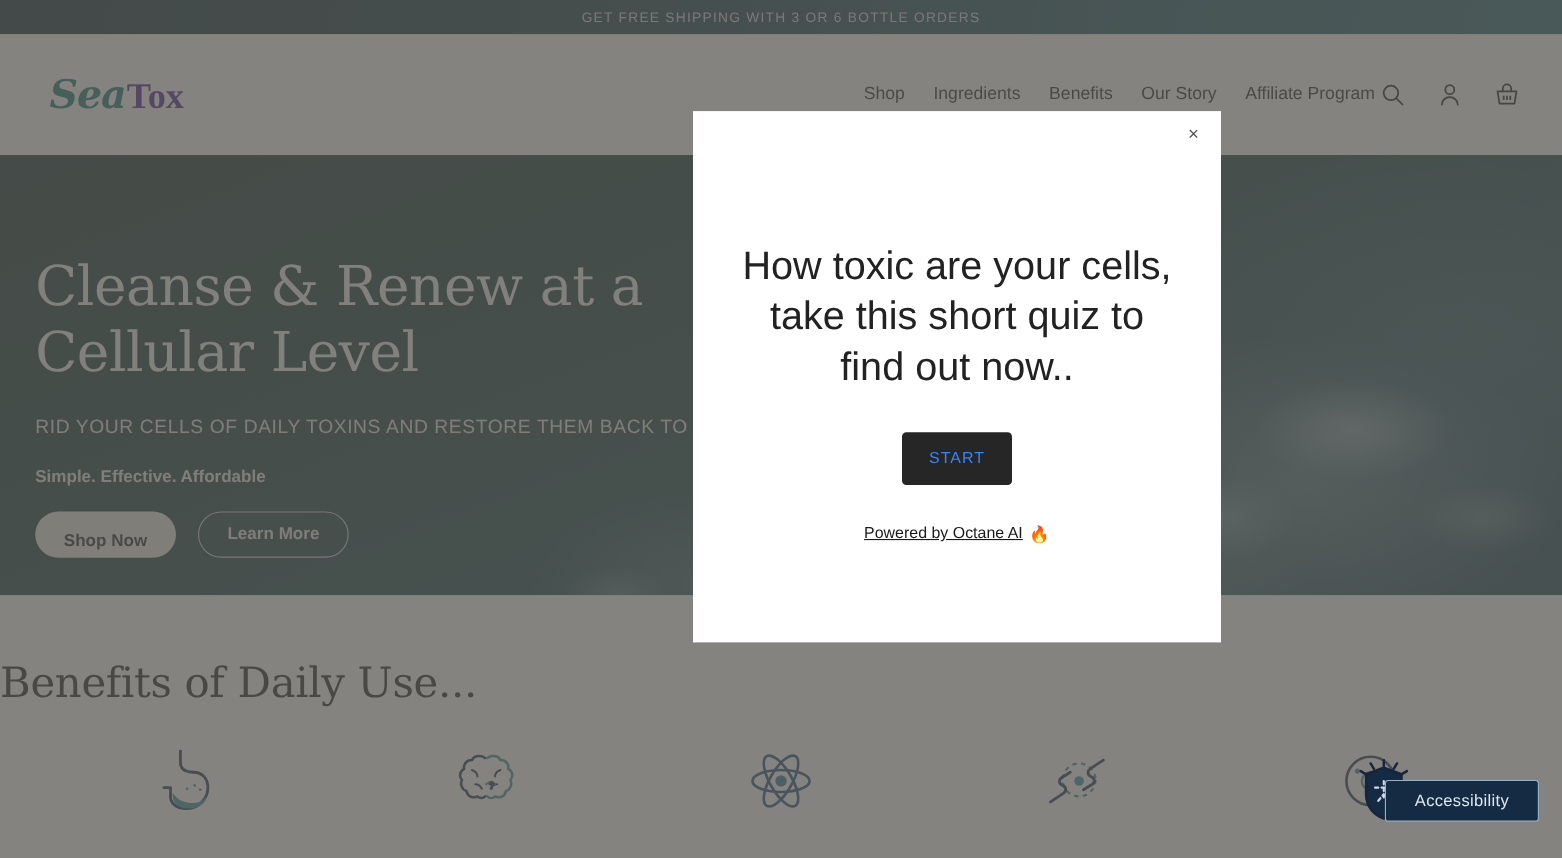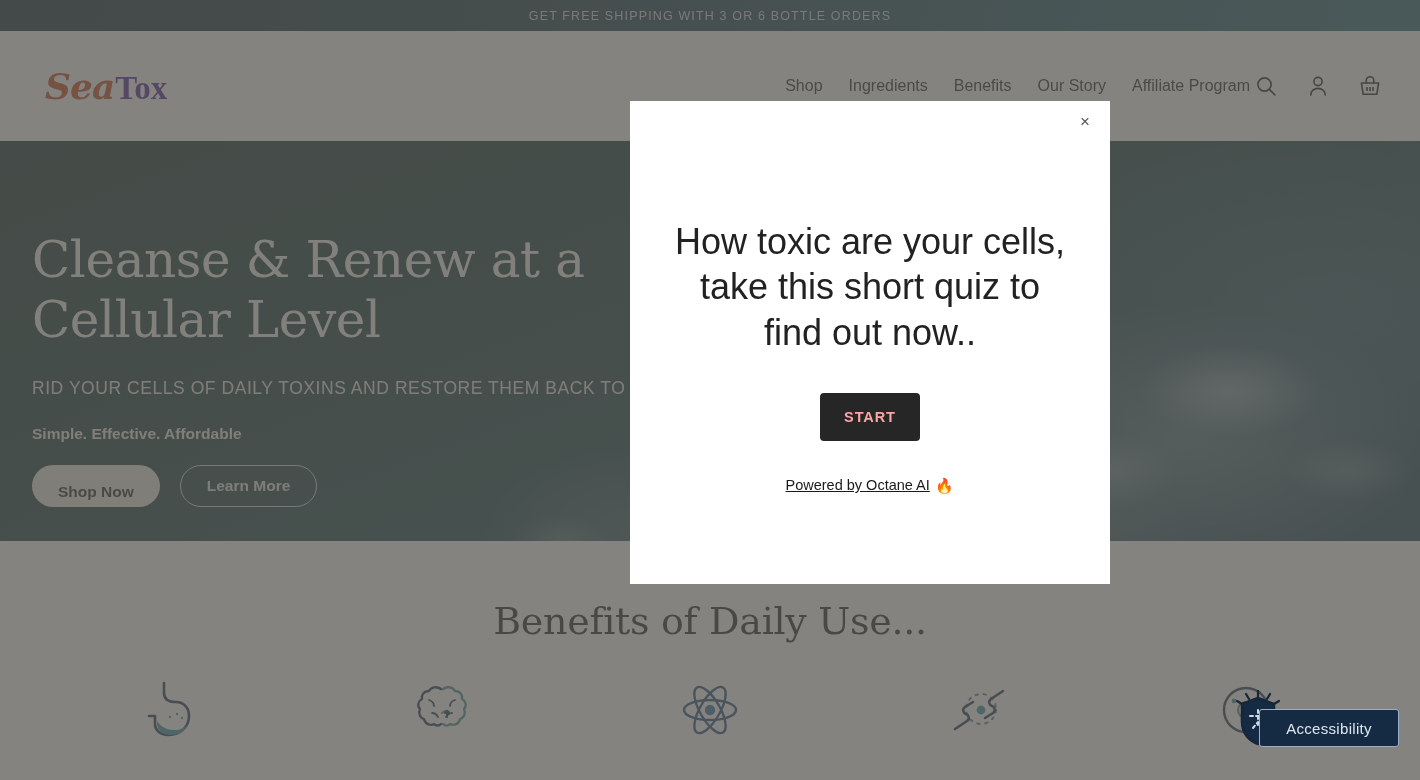--- a/index.html
+++ b/index.html
@@ -28,21 +28,21 @@
     position: absolute; left: 0; top: 31px; width: 1420px; height: 110px;
     background: #fdfdfd;
     display: flex; align-items: center;
   }
   .logo {
     position: absolute; left: 45px; top: 50%; transform: translateY(-50%);
     display: flex; align-items: baseline; white-space: nowrap;
   }
   .logo-sea {
     font-family: "DejaVu Serif", serif; font-style: italic; font-weight: bold;
-    font-size: 36px; color: #c2410c; letter-spacing: -1px;
+    font-size: 36px; color: #0f766e; letter-spacing: -1px;
   }
   .logo-tox {
     font-family: Liberation Serif, serif; font-weight: bold;
     font-size: 33px; color: #4c1d95; letter-spacing: 0px; margin-left: 1px;
   }
 
   .main-nav {
     position: absolute; right: 170px; top: 50%; transform: translateY(-50%);
     display: flex; align-items: center; gap: 26px;
   }
@@ -106,21 +106,21 @@
     border-radius: 40px; padding: 0 26px; height: 42px; font-size: 15.5px;
     font-weight: bold; cursor: pointer; font-family: "Liberation Sans", sans-serif;
   }
 
   
   .benefits {
     position: absolute; left: 0; top: 541px; width: 1420px; height: 239px;
     background: #ffffff;
   }
   .benefits-title {
-    text-align: center; margin-top: 58px;
+    margin-top: 58px;
     font-family: "DejaVu Serif", serif; font-weight: normal;
     font-size: 38px; color: #1d1d1d; letter-spacing: -0.3px;
   }
   .benefits-row {
     margin-top: 30px; display: flex; justify-content: space-around;
     align-items: flex-start; padding: 0 40px;
   }
   .benefit-item { width: 200px; display: flex; flex-direction: column; align-items: center; }
   .benefit-icon { width: 74px; height: 74px; }
 
@@ -141,23 +141,23 @@
     width: 22px; height: 22px; border: none; background: transparent;
     color: #555; font-size: 17px; line-height: 1; cursor: pointer;
     font-family: "Liberation Sans", sans-serif;
   }
   .quiz-headline {
     margin-top: 118px; width: 400px; text-align: center;
     font-size: 36px; line-height: 1.26; color: #222; font-weight: normal;
     font-family: "Liberation Sans", sans-serif;
   }
   .quiz-start {
-    margin-top: 38px; background: #262626; color: #fca5a5; border: none;
+    margin-top: 38px; background: #262626; color: #3b82f6; border: none;
     border-radius: 4px; width: 100px; height: 48px;
-    font-size: 14.5px; font-weight: bold; letter-spacing: 0.9px; cursor: pointer;
+    font-size: 14.5px; font-weight: normal; letter-spacing: 0.9px; cursor: pointer;
     font-family: "Liberation Sans", sans-serif;
   }
   .quiz-powered {
     margin-top: 36px; display: flex; gap: 6px;
     font-size: 14.5px; color: #1a1a1a; text-decoration: none;
   }
   .quiz-powered .pw-text { text-decoration: underline; }
   .quiz-powered .flame { font-size: 15px; }
 
   

